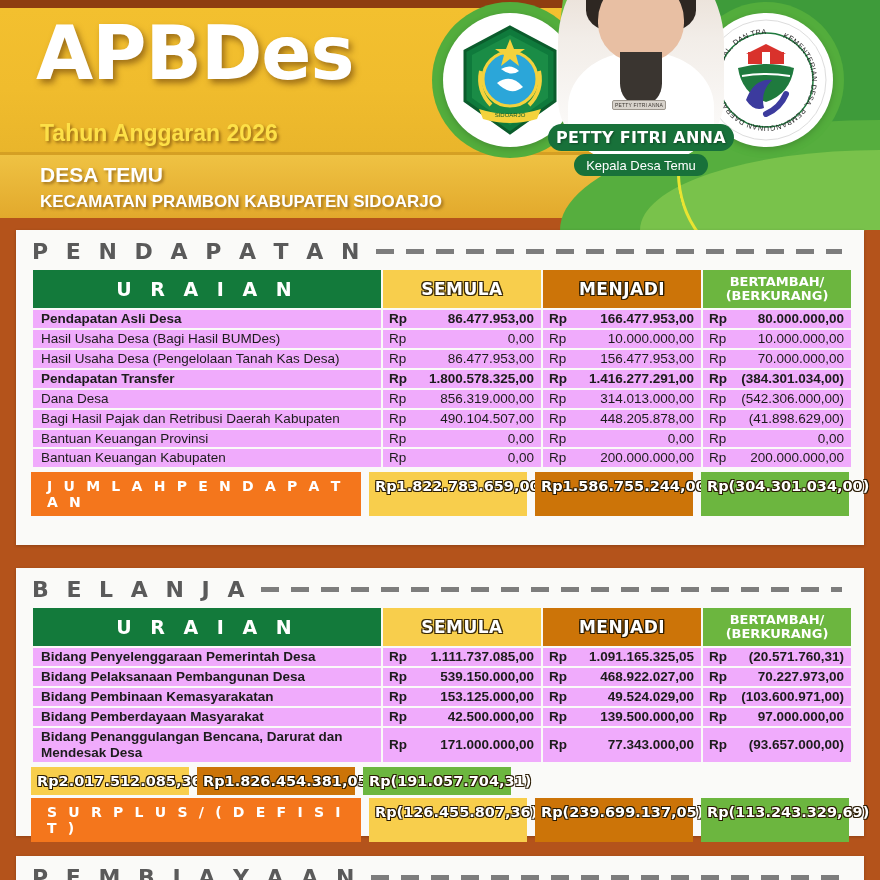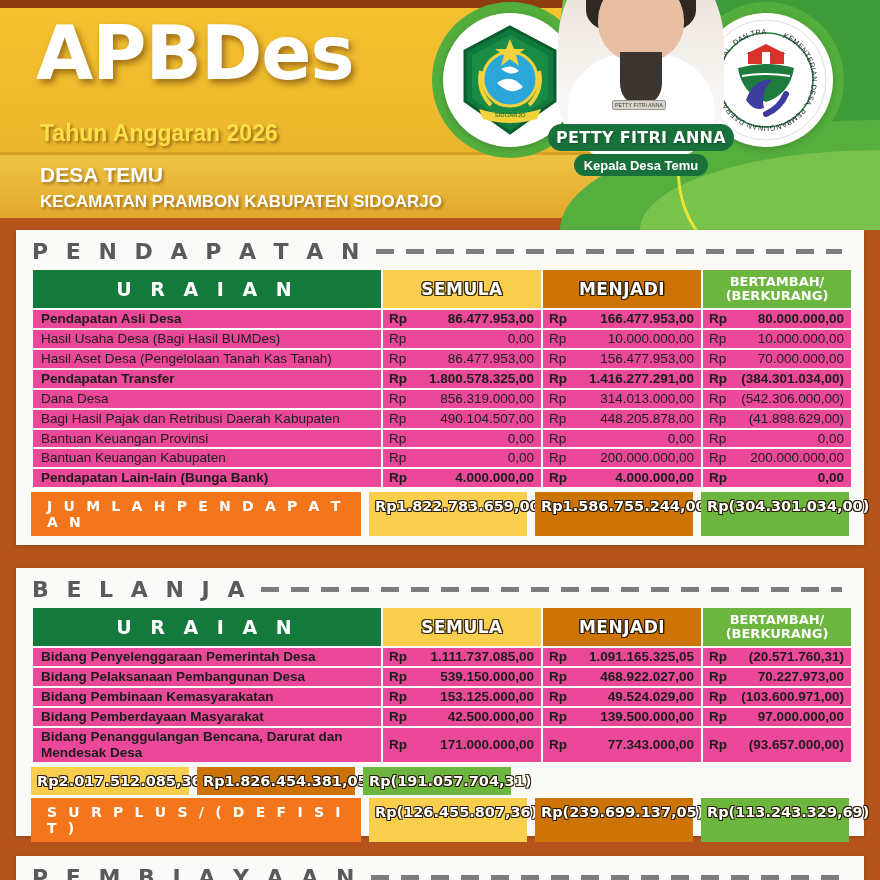--- a/index.html
+++ b/index.html
@@ -140,21 +140,21 @@
     color: #FFFFFF; font-size: 16px; font-weight: bold;
     letter-spacing: .3px;
     font-family: "DejaVu Sans", sans-serif;
     text-shadow: 1px 1px 2px rgba(0,0,0,.35);
   }
   .role-pill {
     position: absolute; left: 574px; top: 154px;
     width: 134px; height: 22px;
     background: #18713A; border-radius: 11px;
     display: flex; align-items: center; justify-content: center;
-    color: #FFFFFF; font-size: 13px; font-weight: bold;
+    color: #FFFFFF; font-size: 13px; font-weight: normal;
   }
 
   
   .panel {
     position: absolute; left: 16px; width: 848px;
     background: #FAFAF8;
     box-shadow: 0 1px 3px rgba(0,0,0,.22);
   }
   .panel-pendapatan { top: 230px; height: 315px; }
   .panel-belanja    { top: 568px; height: 268px; }
@@ -210,21 +210,21 @@
     text-shadow: -1.2px -1.2px 0 #2E1D02, 1.2px -1.2px 0 #2E1D02,
                  -1.2px 1.2px 0 #2E1D02, 1.2px 1.2px 0 #2E1D02;
   }
   th.h-bertambah {
     background: #6CB63F; color: #FFFFFF;
     font-size: 13px; font-weight: bold; line-height: 1.08;
     padding: 4px 0; text-align: center;
     font-family: "DejaVu Sans", sans-serif;
   }
 
-  td { background: #ec4899; padding: 0; vertical-align: middle; }
+  td { background: #f0abfc; padding: 0; vertical-align: middle; }
   td.ur {
     font-size: 13.5px; color: #1C1C1C;
     padding: 1px 6px 1px 8px; line-height: 1.18;
   }
   td.num {
     font-size: 13.5px; color: #1C1C1C; padding: 1px 7px 1px 6px;
     line-height: 1.18;
   }
   .numwrap { display: flex; justify-content: space-between; align-items: baseline; }
   .rp { font-size: 13.5px; }
@@ -378,21 +378,21 @@
             </div>
           </td>
           <td class="num">
             <div class="numwrap">
               <span class="rp">Rp</span>
               <span>10.000.000,00</span>
             </div>
           </td>
         </tr>
         <tr>
-          <td class="ur">Hasil Aset Desa (Pengelolaan Tanah Kas Tanah)</td>
+          <td class="ur">Hasil Usaha Desa (Pengelolaan Tanah Kas Desa)</td>
           <td class="num">
             <div class="numwrap">
               <span class="rp">Rp</span>
               <span>86.477.953,00</span>
             </div>
           </td>
           <td class="num">
             <div class="numwrap">
               <span class="rp">Rp</span>
               <span>156.477.953,00</span>
@@ -500,41 +500,20 @@
           <td class="num">
             <div class="numwrap">
               <span class="rp">Rp</span>
               <span>200.000.000,00</span>
             </div>
           </td>
           <td class="num">
             <div class="numwrap">
               <span class="rp">Rp</span>
               <span>200.000.000,00</span>
-            </div>
-          </td>
-        </tr>
-        <tr class="bold">
-          <td class="ur">Pendapatan Lain-lain (Bunga Bank)</td>
-          <td class="num">
-            <div class="numwrap">
-              <span class="rp">Rp</span>
-              <span>4.000.000,00</span>
-            </div>
-          </td>
-          <td class="num">
-            <div class="numwrap">
-              <span class="rp">Rp</span>
-              <span>4.000.000,00</span>
-            </div>
-          </td>
-          <td class="num">
-            <div class="numwrap">
-              <span class="rp">Rp</span>
-              <span>0,00</span>
             </div>
           </td>
         </tr>
       </tbody>
   </table>
 
   <div id="totals-pendapatan">
       <div class="total-row">
         <div class="total-label">J U M L A H   P E N D A P A T A N</div>
         <div class="total-cell tc-semula">

